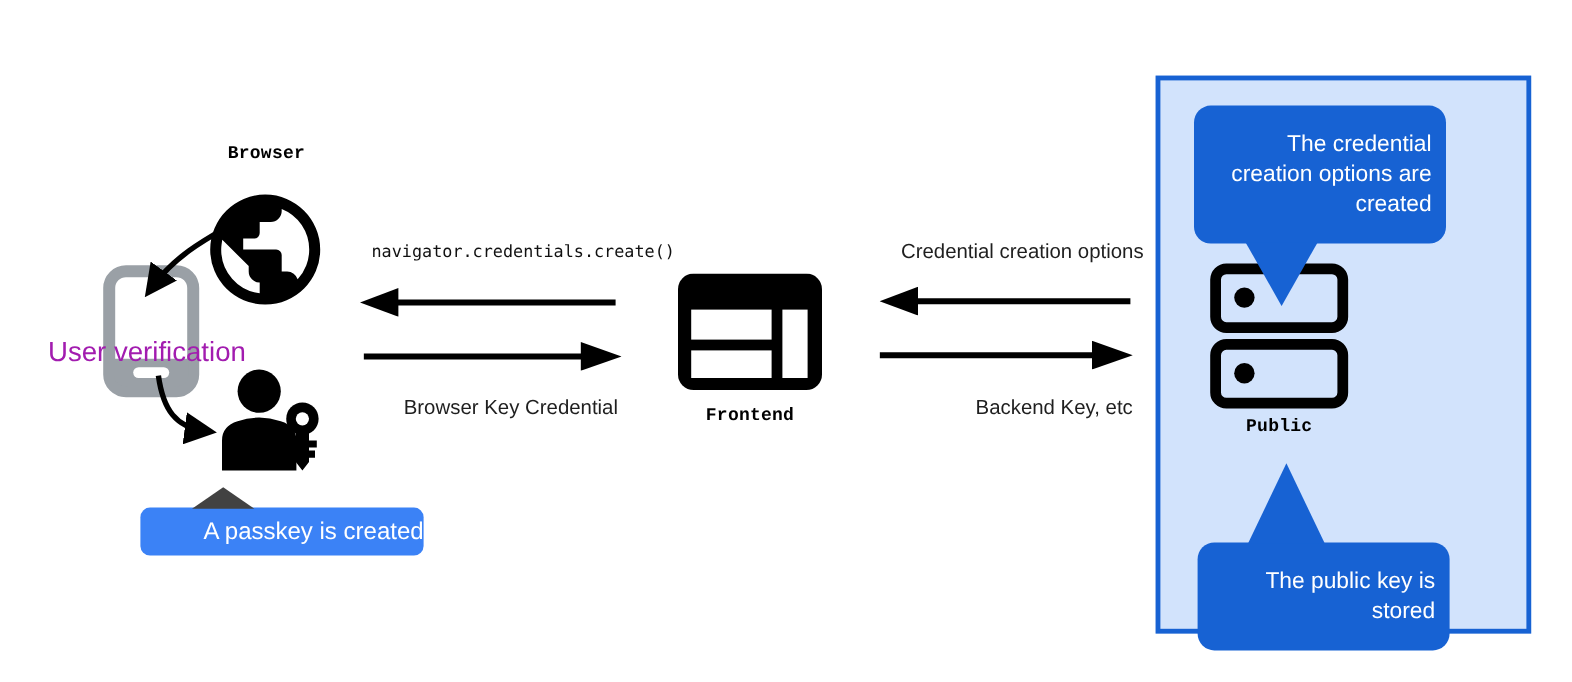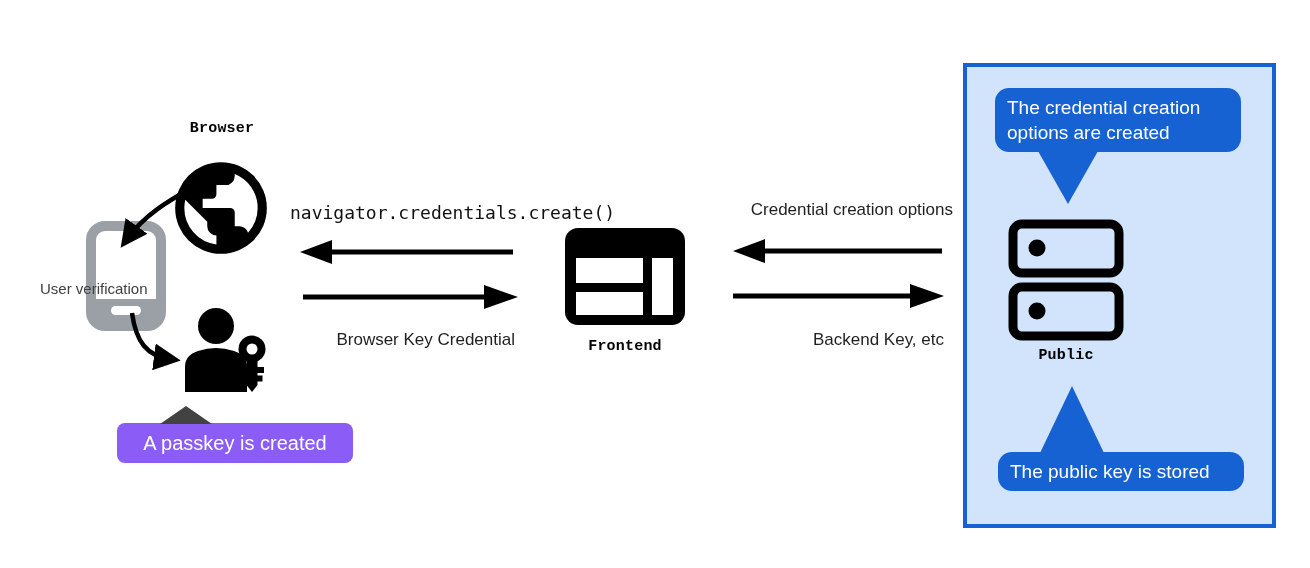--- a/index.html
+++ b/index.html
@@ -3,44 +3,44 @@
 <meta charset="utf-8">
 <style>
   html,body{margin:0;padding:0;background:#fff;}
   .canvas{
     position:relative;width:1310px;height:568px;background:#ffffff;
     font-family:"Liberation Sans",sans-serif;overflow:hidden;
   }
   .abs{position:absolute;}
   .node-label{font-weight:bold;font-size:15px;color:#000;text-align:center;letter-spacing:.2px;font-family:Liberation Mono, monospace;}
   .msg-label{font-size:17px;color:#1f1f1f;text-align:right;white-space:nowrap;}
-  .code-label{font-family:"DejaVu Sans Mono",monospace;font-size:18px;color:#111;text-align:center;white-space:nowrap;}
-  .plain-label{font-size:15px;color:#404040;white-space:nowrap;}
+  .code-label{font-family:"DejaVu Sans Mono",monospace;font-size:14px;color:#111;text-align:center;white-space:nowrap;}
+  .plain-label{font-size:23px;color:#a21caf;white-space:nowrap;}
 
   
   .tooltip-dark{
-    left:117px;top:423px;width:236px;height:40px;background:#8b5cf6;border-radius:8px;
-    color:#fff;font-size:20px;text-align:center;line-height:40px;
+    left:117px;top:423px;width:236px;height:40px;background:#3b82f6;border-radius:8px;
+    color:#fff;font-size:20px;text-align:right;line-height:40px;
   }
   .tooltip-dark .tip-up{
     position:absolute;left:43px;top:-17px;width:0;height:0;
     border-left:26px solid transparent;border-right:26px solid transparent;
     border-bottom:18px solid #424242;
   }
 
   
   .blue-box{
     left:963px;top:63px;width:313px;height:465px;box-sizing:border-box;
     background:#d2e3fc;border:4px solid #1762d3;
   }
 
   
   .tooltip-blue{
     background:#1762d3;border-radius:14px;color:#fff;font-size:19px;line-height:1.32;
-    text-align:left;padding:7px 12px;box-sizing:border-box;width:246px;
+    text-align:right;padding:20px 12px;box-sizing:border-box;width:210px;
   }
   .tooltip-blue.top{left:995px;top:88px;}
   .tooltip-blue.top .tip-down{
     position:absolute;left:43px;top:100%;margin-top:-1px;width:0;height:0;
     border-left:30px solid transparent;border-right:30px solid transparent;
     border-top:53px solid #1762d3;
   }
   .tooltip-blue.bottom{left:998px;top:452px;}
   .tooltip-blue.bottom .tip-up{
     position:absolute;left:42px;bottom:100%;margin-bottom:-1px;width:0;height:0;

